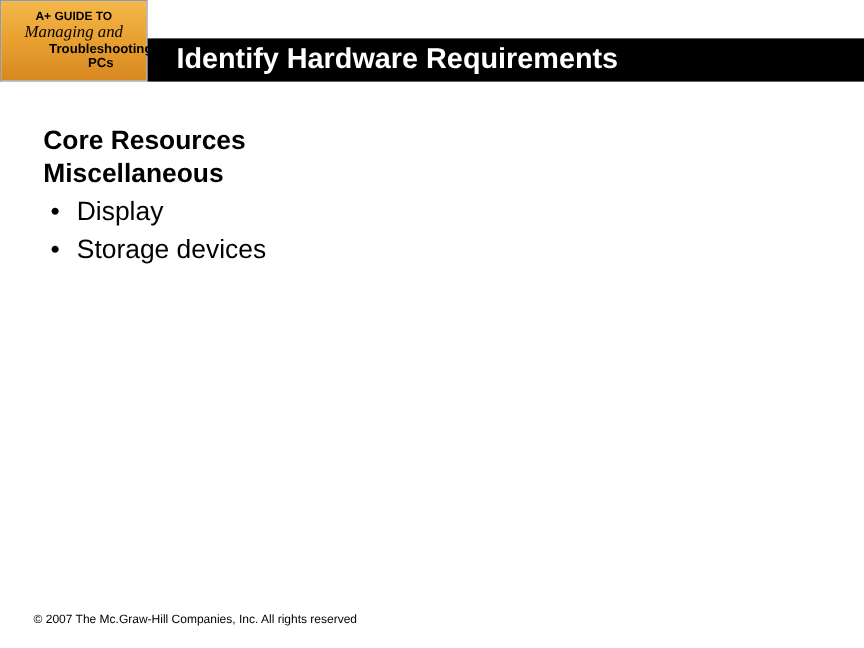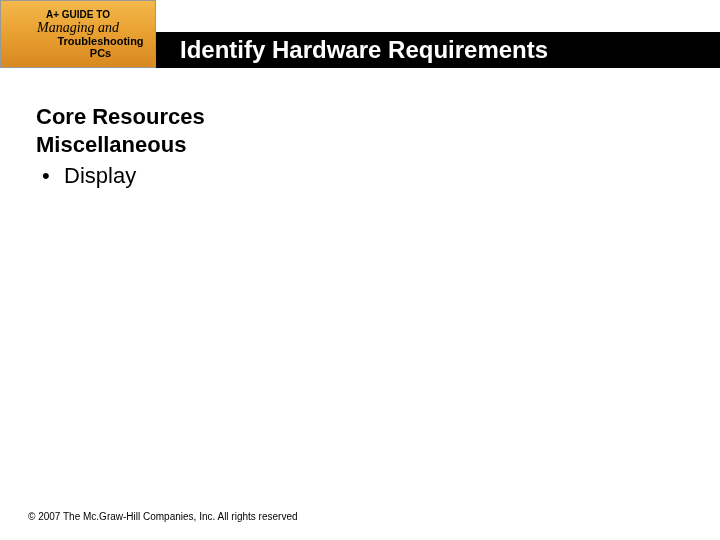--- a/index.html
+++ b/index.html
@@ -14,21 +14,21 @@
       font-family: Verdana, Geneva, sans-serif;
       position: relative;
       overflow: hidden;
     }
     .header-bar {
       display: flex;
       align-items: stretch;
       height: 68px;
     }
     .logo-box {
-      width: 156px;
+      width: 123px;
       height: 68px;
       background: linear-gradient(to bottom, #f4b84a 0%, #e8a030 50%, #d88820 100%);
       border: 1px solid #999;
       display: flex;
       flex-direction: column;
       align-items: center;
       justify-content: center;
       padding: 4px;
     }
     .logo-top {
@@ -109,16 +109,17 @@
   </div>
   <div class="title-bar">Identify Hardware Requirements</div>
 </div>
 
 <div class="content">
   <div class="section-heading">Core Resources</div>
 
   <div class="section-heading">Miscellaneous</div>
   <ul class="bullet-list">
     <li>Display</li>
+    <li>Storage devices</li>
   </ul>
 </div>
 
 <div class="footer">© 2007 The Mc.Graw-Hill Companies, Inc. All rights reserved</div>
 
 </body></html>

